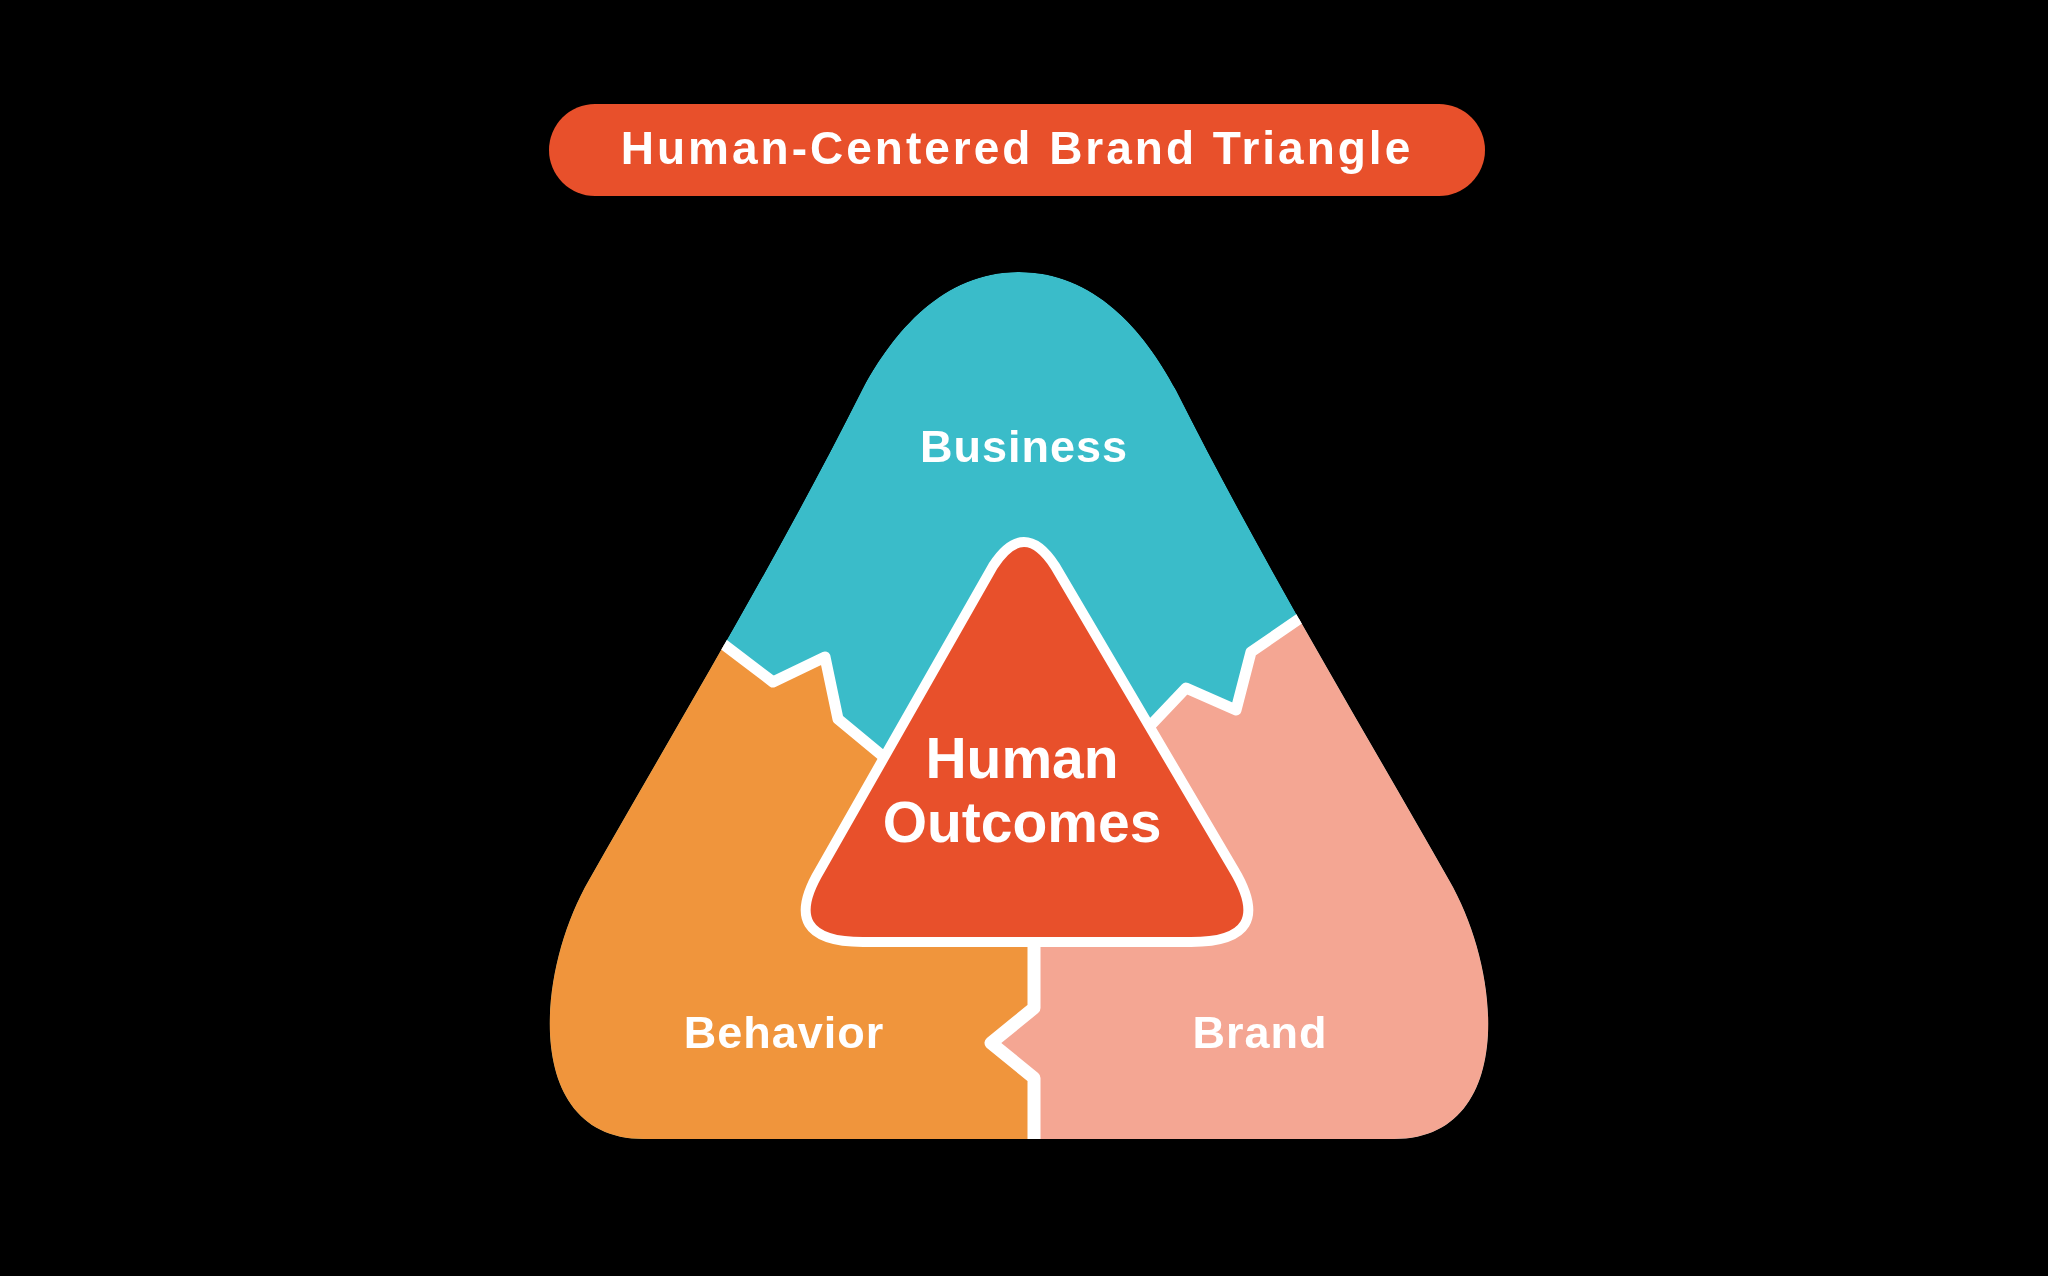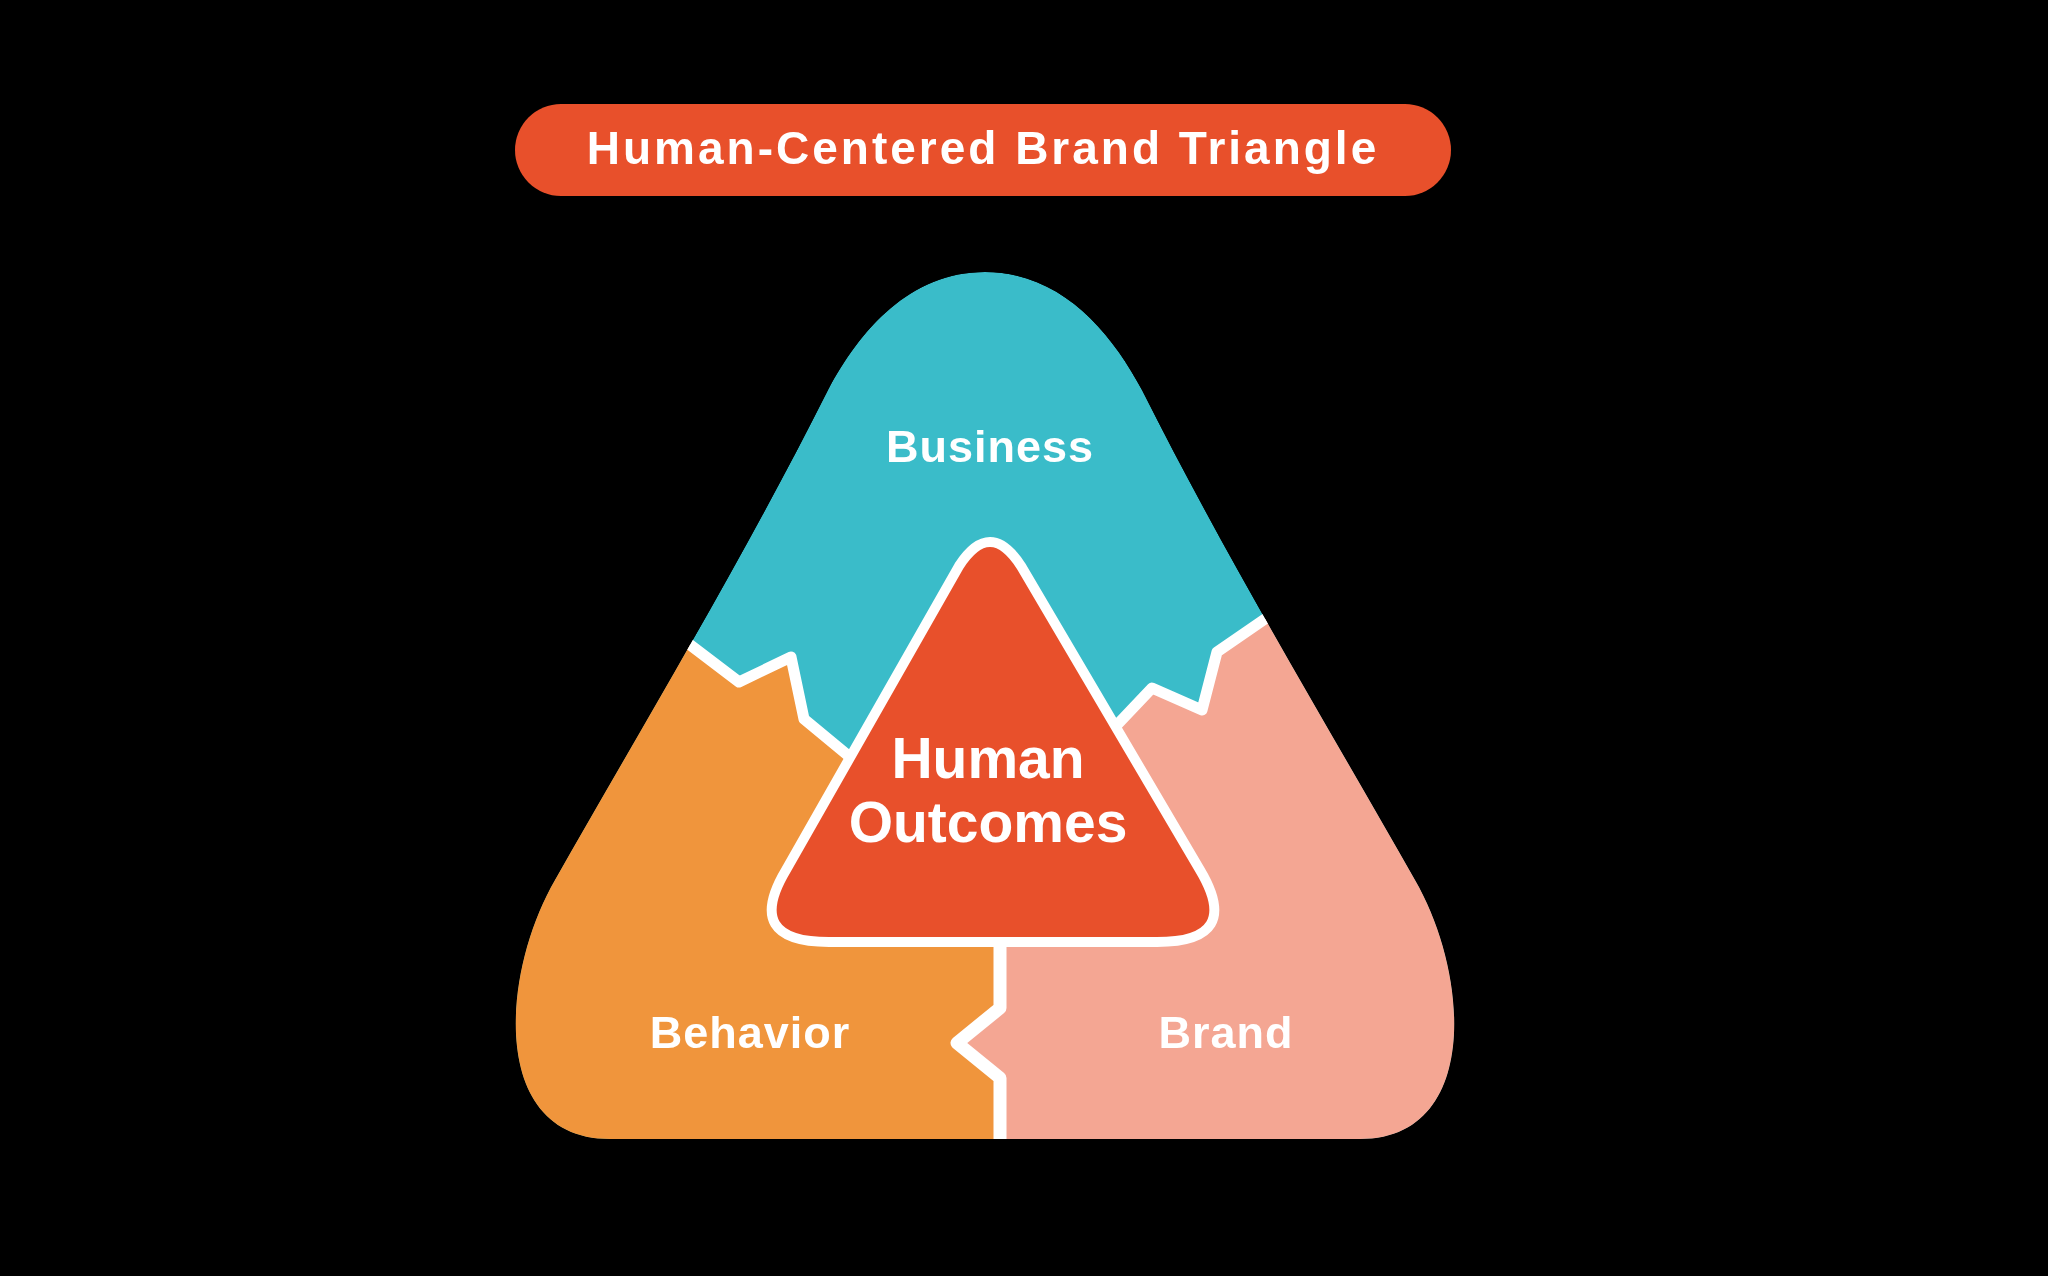--- a/index.html
+++ b/index.html
@@ -7,20 +7,21 @@
     padding: 0;
     width: 2048px;
     height: 1276px;
     background: #000;
     overflow: hidden;
   }
   #stage {
     position: relative;
     width: 1672px;
     height: 1276px;
+    margin-left: 34px;
   }
   svg { display: block; }
   .lbl {
     font-family: "Liberation Sans", "DejaVu Sans", sans-serif;
     font-weight: 700;
   }
   .title-text   { font-size: 46px; letter-spacing: 3px; }
   .section-text { font-size: 45px; letter-spacing: 1px; }
   .center-text  { font-size: 57px; }
   .seam {

